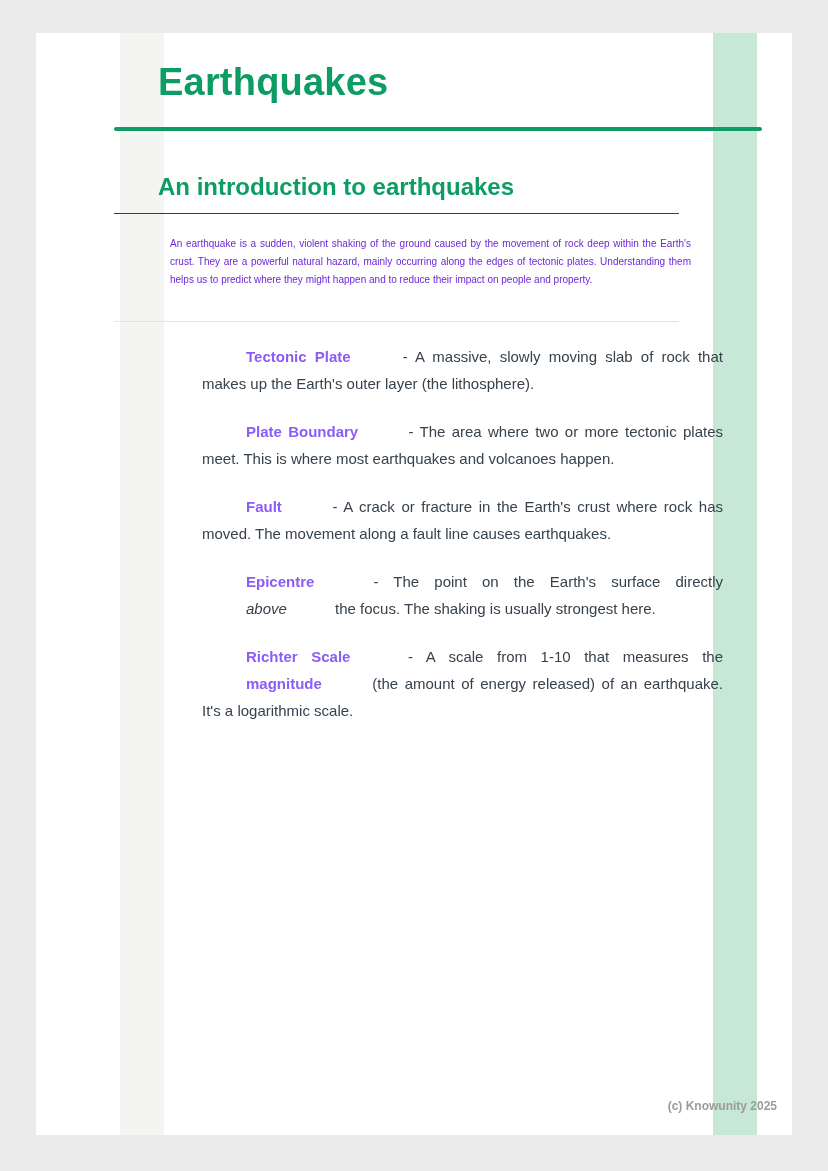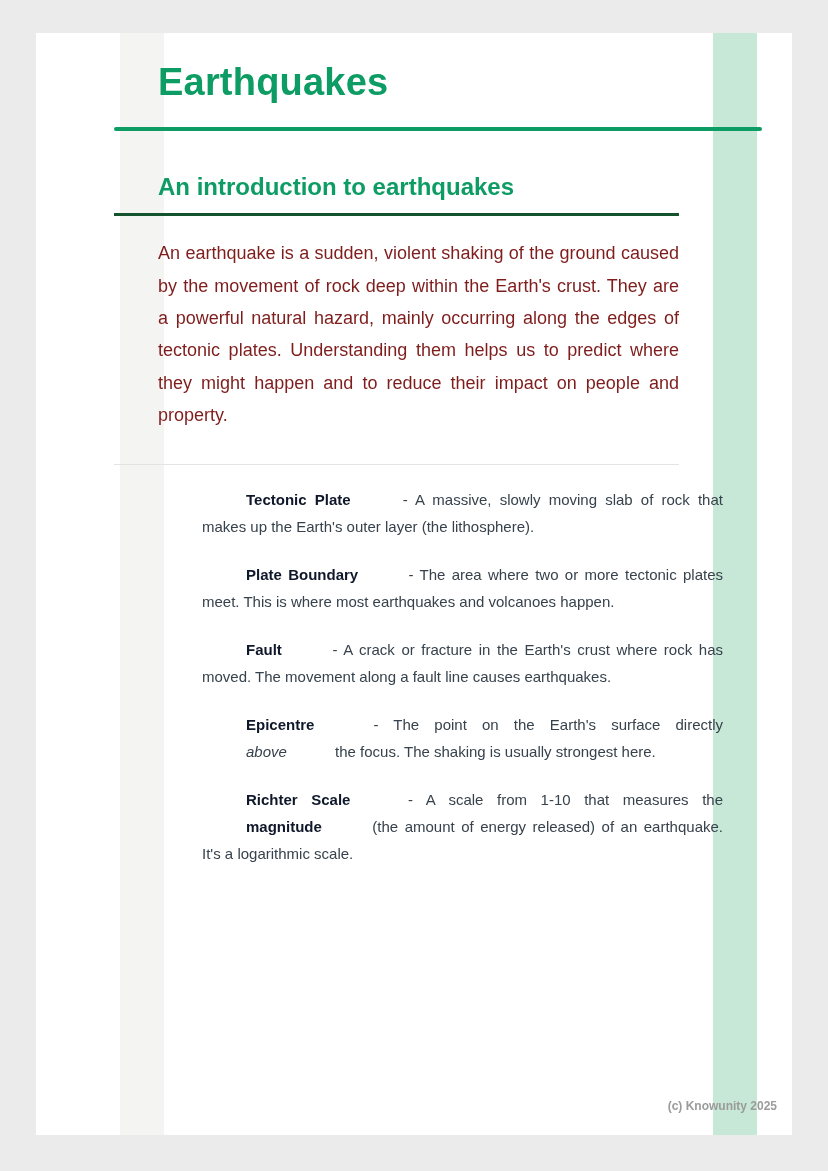--- a/index.html
+++ b/index.html
@@ -60,31 +60,31 @@
     border: none;
     border-radius: 2px;
   }
   h2.section-heading {
     margin: 0;
     margin-top: 42px;
     font-size: 24px;
     font-weight: bold;
     color: #0d9c63;
     padding-bottom: 12px;
-    border-bottom: 3px solid #14532d;
+    border-bottom: 1px solid #14532d;
     width: 565px;
     line-height: 1.2;
   }
   p.body-text {
-    margin: 0;
+    margin: 12px;
     margin-top: 21px;
     width: 565px;
-    font-size: 18px;
+    font-size: 10px;
     line-height: 1.8;
-    color: #7f1d1d;
+    color: #6d28d9;
     text-align: justify;
   }
   .soft-divider {
     margin: 0;
     margin-top: 32px;
     width: 565px;
     height: 1px;
     background: #e4e4e4;
     border: none;
   }
@@ -99,21 +99,21 @@
   }
   #definitions p.def-item {
     margin: 0;
     margin-top: 21px;
     width: 565px;
     font-size: 15px;
     line-height: 1.8;
     color: #37424c;
     text-align: justify;
   }
-  #definitions strong { color: #0f172a; }
+  #definitions strong { color: #8b5cf6; }
   .page-footer {
     position: absolute;
     right: 15px;
     bottom: 22px;
     font-size: 12px;
     color: #9b9b9b;
     z-index: 3;
     font-weight: bold;
   }
 </style>

